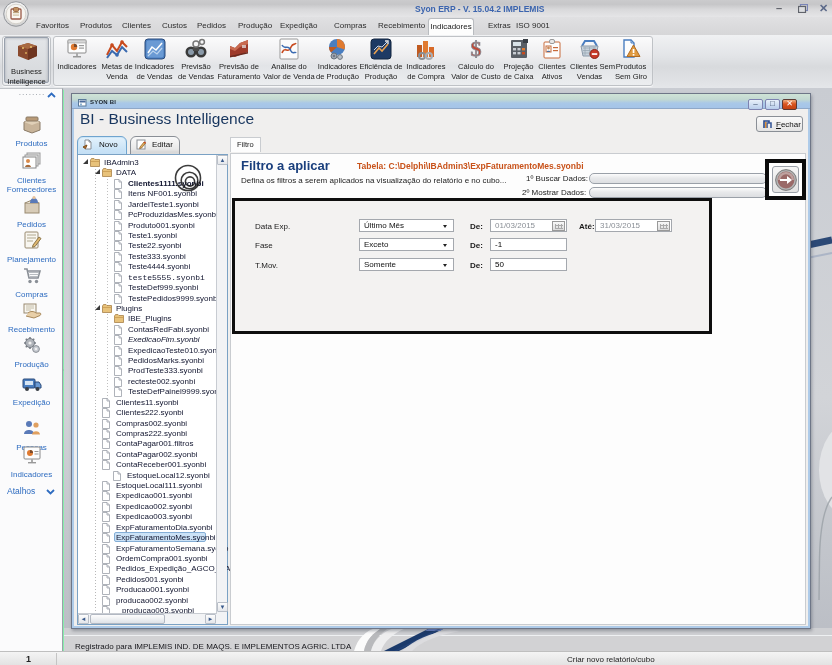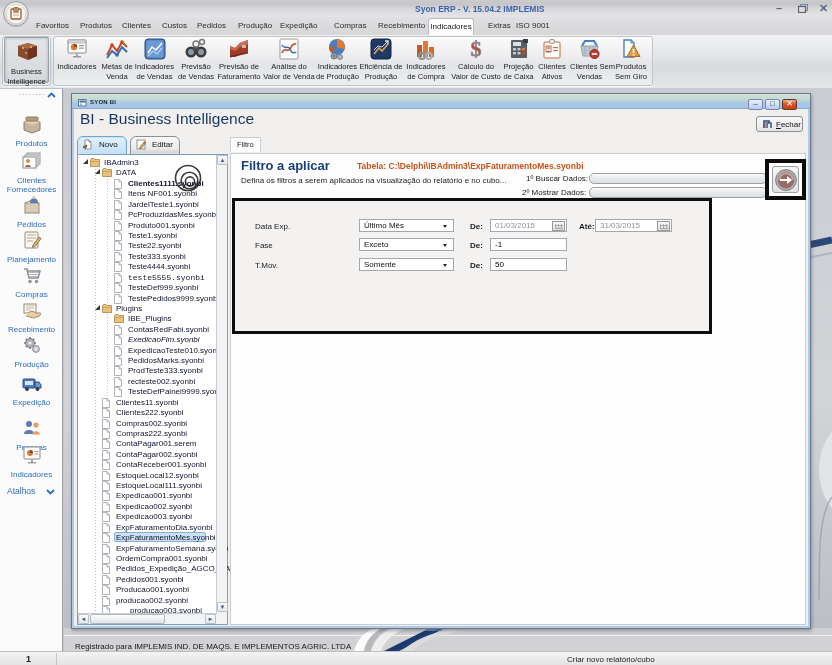--- a/index.html
+++ b/index.html
@@ -1,17 +1,17 @@
 <!DOCTYPE html>
 <html><head><meta charset="utf-8">
 <style>
 *{margin:0;padding:0;box-sizing:border-box;}
 html,body{width:832px;height:665px;overflow:hidden;}
 body{font-family:"Liberation Sans",sans-serif;-webkit-font-smoothing:antialiased;}
-#app{position:absolute;left:0;top:0;width:832px;height:665px;background:#fdba74;overflow:hidden;}
+#app{position:absolute;left:0;top:0;width:832px;height:665px;background:#86efac;overflow:hidden;}
 .abs{position:absolute;}
 
 #titlebar{left:0;top:0;width:832px;height:17px;background:linear-gradient(#cbcbcd,#c6c6c8 25%,#d9d9db 55%,#e5e5e7);}
 #title{left:415px;top:4px;font-size:8.5px;font-weight:bold;color:#3b64ae;letter-spacing:0px;}
 .winbtn{top:3px;font-size:11px;color:#60636b;font-weight:bold;line-height:10px;}
 
 #menurow{left:0;top:17px;width:832px;height:18px;background:linear-gradient(#e0e0e2,#d6d6d8);}
 .mtab{position:absolute;top:21px;font-size:8px;color:#2b2b2b;}
 #seltab{left:428px;top:18px;width:46px;height:17px;background:#fdfdfd;border:1px solid #b9bcc0;border-bottom:none;border-radius:3px 3px 0 0;text-align:center;font-size:8px;color:#1a1a1a;padding-top:3px;}
 
@@ -627,37 +627,37 @@
                 <path d="M.5 .5 L5 .5 L7.5 3 L7.5 9.5 L.5 9.5 Z" fill="#fff" stroke="#9aa0a8" stroke-width=".8"></path>
                 <path d="M5 .5 L5 3 L7.5 3" fill="none" stroke="#9aa0a8" stroke-width=".8"></path>
               </svg></span>
 <span class="abs" style="left:38px;top:1px;">Compras222.syonbi</span>
 </div>
 <div class="trow" style="top:283.3px;width:151px;">
 <span class="ticon" style="left:24px;"><svg width="8" height="10" viewBox="0 0 8 10">
                 <path d="M.5 .5 L5 .5 L7.5 3 L7.5 9.5 L.5 9.5 Z" fill="#fff" stroke="#9aa0a8" stroke-width=".8"></path>
                 <path d="M5 .5 L5 3 L7.5 3" fill="none" stroke="#9aa0a8" stroke-width=".8"></path>
               </svg></span>
-<span class="abs" style="left:38px;top:1px;">ContaPagar001.serem</span>
+<span class="abs" style="left:38px;top:1px;">ContaPagar001.filtros</span>
 </div>
 <div class="trow" style="top:293.8px;width:151px;">
 <span class="ticon" style="left:24px;"><svg width="8" height="10" viewBox="0 0 8 10">
                 <path d="M.5 .5 L5 .5 L7.5 3 L7.5 9.5 L.5 9.5 Z" fill="#fff" stroke="#9aa0a8" stroke-width=".8"></path>
                 <path d="M5 .5 L5 3 L7.5 3" fill="none" stroke="#9aa0a8" stroke-width=".8"></path>
               </svg></span>
 <span class="abs" style="left:38px;top:1px;">ContaPagar002.syonbi</span>
 </div>
 <div class="trow" style="top:304.2px;width:151px;">
 <span class="ticon" style="left:24px;"><svg width="8" height="10" viewBox="0 0 8 10">
                 <path d="M.5 .5 L5 .5 L7.5 3 L7.5 9.5 L.5 9.5 Z" fill="#fff" stroke="#9aa0a8" stroke-width=".8"></path>
                 <path d="M5 .5 L5 3 L7.5 3" fill="none" stroke="#9aa0a8" stroke-width=".8"></path>
               </svg></span>
 <span class="abs" style="left:38px;top:1px;">ContaReceber001.syonbi</span>
 </div>
-<div class="trow" style="top:314.6px;width:151px;">
+<div class="trow" style="top:314.6px;width:151px;margin-left:11px;">
 <span class="ticon" style="left:24px;"><svg width="8" height="10" viewBox="0 0 8 10">
                 <path d="M.5 .5 L5 .5 L7.5 3 L7.5 9.5 L.5 9.5 Z" fill="#fff" stroke="#9aa0a8" stroke-width=".8"></path>
                 <path d="M5 .5 L5 3 L7.5 3" fill="none" stroke="#9aa0a8" stroke-width=".8"></path>
               </svg></span>
 <span class="abs" style="left:38px;top:1px;">EstoqueLocal12.syonbi</span>
 </div>
 <div class="trow" style="top:325.0px;width:151px;">
 <span class="ticon" style="left:24px;"><svg width="8" height="10" viewBox="0 0 8 10">
                 <path d="M.5 .5 L5 .5 L7.5 3 L7.5 9.5 L.5 9.5 Z" fill="#fff" stroke="#9aa0a8" stroke-width=".8"></path>
                 <path d="M5 .5 L5 3 L7.5 3" fill="none" stroke="#9aa0a8" stroke-width=".8"></path>
@@ -740,21 +740,21 @@
                 <path d="M.5 .5 L5 .5 L7.5 3 L7.5 9.5 L.5 9.5 Z" fill="#fff" stroke="#9aa0a8" stroke-width=".8"></path>
                 <path d="M5 .5 L5 3 L7.5 3" fill="none" stroke="#9aa0a8" stroke-width=".8"></path>
               </svg></span>
 <span class="abs" style="left:38px;top:1px;">producao002.syonbi</span>
 </div>
 <div class="trow" style="top:450.1px;width:151px;">
 <span class="ticon" style="left:24px;"><svg width="8" height="10" viewBox="0 0 8 10">
                 <path d="M.5 .5 L5 .5 L7.5 3 L7.5 9.5 L.5 9.5 Z" fill="#fff" stroke="#9aa0a8" stroke-width=".8"></path>
                 <path d="M5 .5 L5 3 L7.5 3" fill="none" stroke="#9aa0a8" stroke-width=".8"></path>
               </svg></span>
-<span class="abs" style="left:52px;top:1px;">producao003.syonbi</span>
+<span class="abs" style="left:44px;top:1px;">producao003.syonbi</span>
 </div>
 <div id="vscroll">
             <div class="sbtn" style="left:0px;top:0px;">▲</div>
             <div class="sbtn" style="left:0px;top:447px;">▼</div>
           </div>
 <div id="hscroll">
             <div class="sbtn" style="left:0px;top:0px;">◄</div>
             <div class="sbtn" style="left:127px;top:0px;">►</div>
             <div class="thumbh"></div>
           </div>

